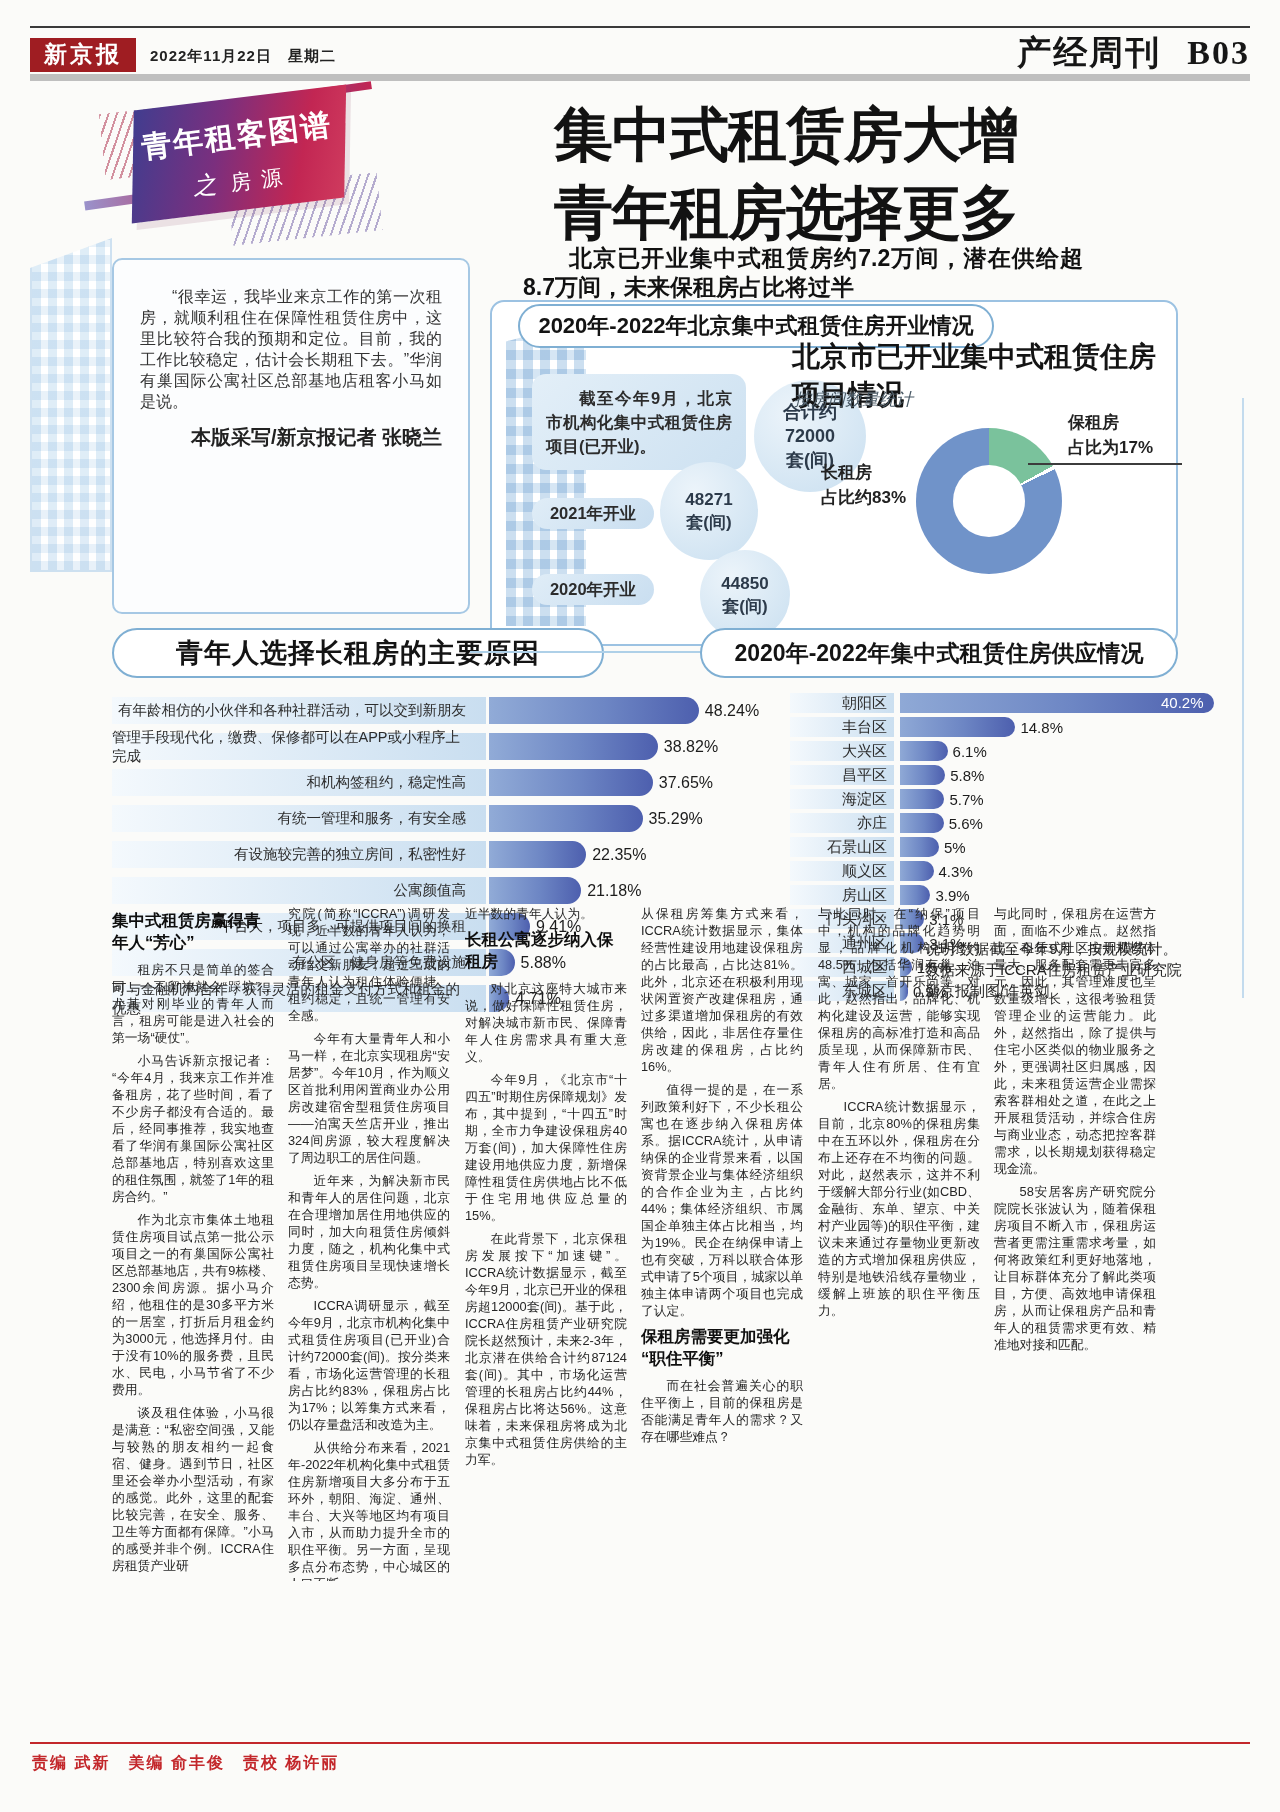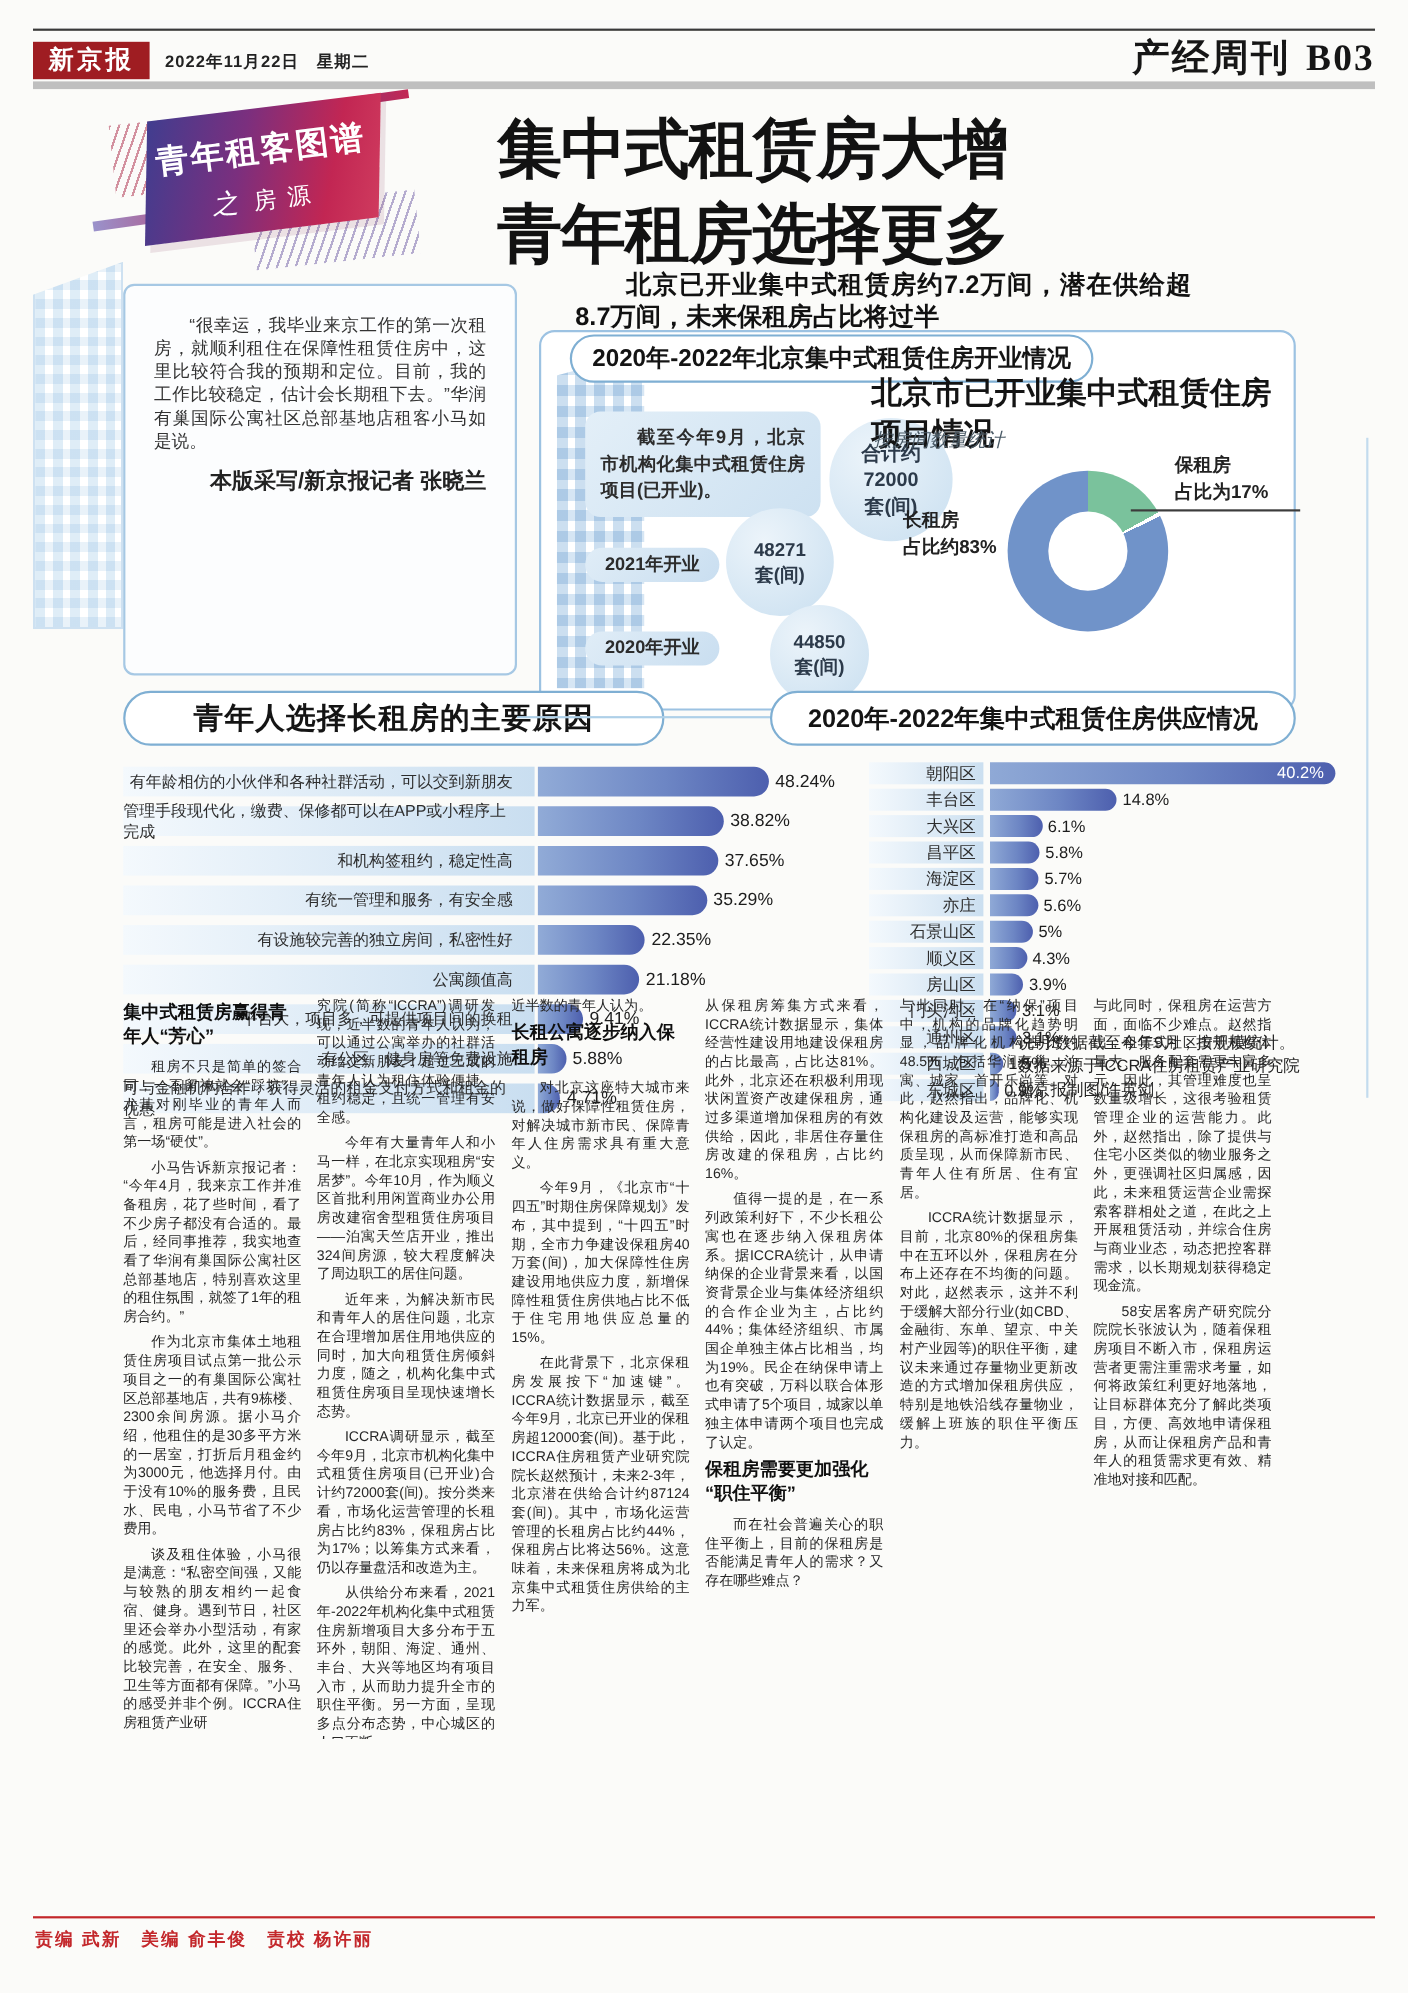--- a/index.html
+++ b/index.html
@@ -8,21 +8,21 @@
   .abs{position:absolute;}
   .preline{white-space:pre-line;}
 
   
   .topline{left:30px;top:26px;width:1220px;height:2px;background:#3a3a3a;}
   .masthead{left:30px;top:38px;width:106px;height:34px;background:#9f1d22;color:#fff;
             font-family:"Liberation Serif","DejaVu Serif",serif;font-weight:bold;font-size:23px;
             line-height:34px;text-align:center;letter-spacing:3px;}
   .dateline{left:150px;top:47px;font-size:15px;font-weight:bold;color:#222;letter-spacing:1px;}
   .section-head{right:30px;top:30px;font-size:34px;font-weight:900;color:#161616;letter-spacing:2px;}
-  .section-head .pn{margin-left:14px;font-family:"Liberation Serif","DejaVu Serif",serif;}
+  .section-head .pn{margin-left:26px;font-family:"Liberation Serif","DejaVu Serif",serif;}
   .grayline{left:30px;top:74px;width:1220px;height:7px;background:#bfbfbf;}
 
   
   .badge-wrap{left:96px;top:80px;width:280px;height:160px;}
   .badge-hatch1{position:absolute;left:6px;top:28px;width:116px;height:66px;transform:rotate(-6deg);
     background:repeating-linear-gradient(115deg,rgba(170,40,70,.5) 0 2px,transparent 2px 8px);}
   .badge-hatch2{position:absolute;right:-4px;bottom:2px;width:150px;height:58px;transform:rotate(-6deg);
     background:repeating-linear-gradient(115deg,rgba(95,75,155,.45) 0 2px,transparent 2px 8px);}
   .badge-bar-top{position:absolute;right:4px;top:10px;width:128px;height:8px;transform:rotate(-8deg);
     background:linear-gradient(90deg,#5f4ea0,#c22653);}
@@ -32,21 +32,21 @@
     transform:rotate(-7deg) skewX(-8deg);
     background:linear-gradient(100deg,#413d8f,#7b2f7e 40%,#c22653 78%,#cf3b5e);
     box-shadow:5px 7px 0 rgba(120,40,80,.12);}
   .badge-inner{transform:skewX(8deg);color:#fff;text-align:center;height:100%;}
   .badge-l1{padding-top:18px;font-size:30px;font-weight:900;letter-spacing:2px;}
   .badge-l2{margin-top:8px;font-size:21px;}
   .badge-l2 .zhi{font-style:italic;font-family:"Liberation Serif","DejaVu Serif",serif;margin-right:14px;font-size:24px;}
   .badge-l2 .topic{letter-spacing:10px;}
 
   
-  .hl{left:452px;top:96px;width:566px;text-align:left;font-family:"Liberation Serif","DejaVu Serif",serif;
+  .hl{left:452px;top:96px;width:566px;text-align:right;font-family:"Liberation Serif","DejaVu Serif",serif;
       font-size:59px;font-weight:900;color:#121212;letter-spacing:-1px;}
   .hl2{top:174px;}
   .deck{left:523px;top:244px;width:560px;font-size:23px;font-weight:bold;line-height:29px;
         text-align:justify;text-indent:2em;color:#111;}
 
   
   .intro-box{left:112px;top:258px;width:358px;height:356px;border:2px solid #a6c8e4;border-radius:10px;
              background:#fcfdfe;box-sizing:border-box;padding:26px 26px 0 26px;}
   .intro-box p{margin:0;font-size:16px;line-height:21px;color:#333;text-align:justify;text-indent:2em;}
   .intro-byline{margin-top:12px;font-size:20px;font-weight:bold;color:#222;text-align:right;}

